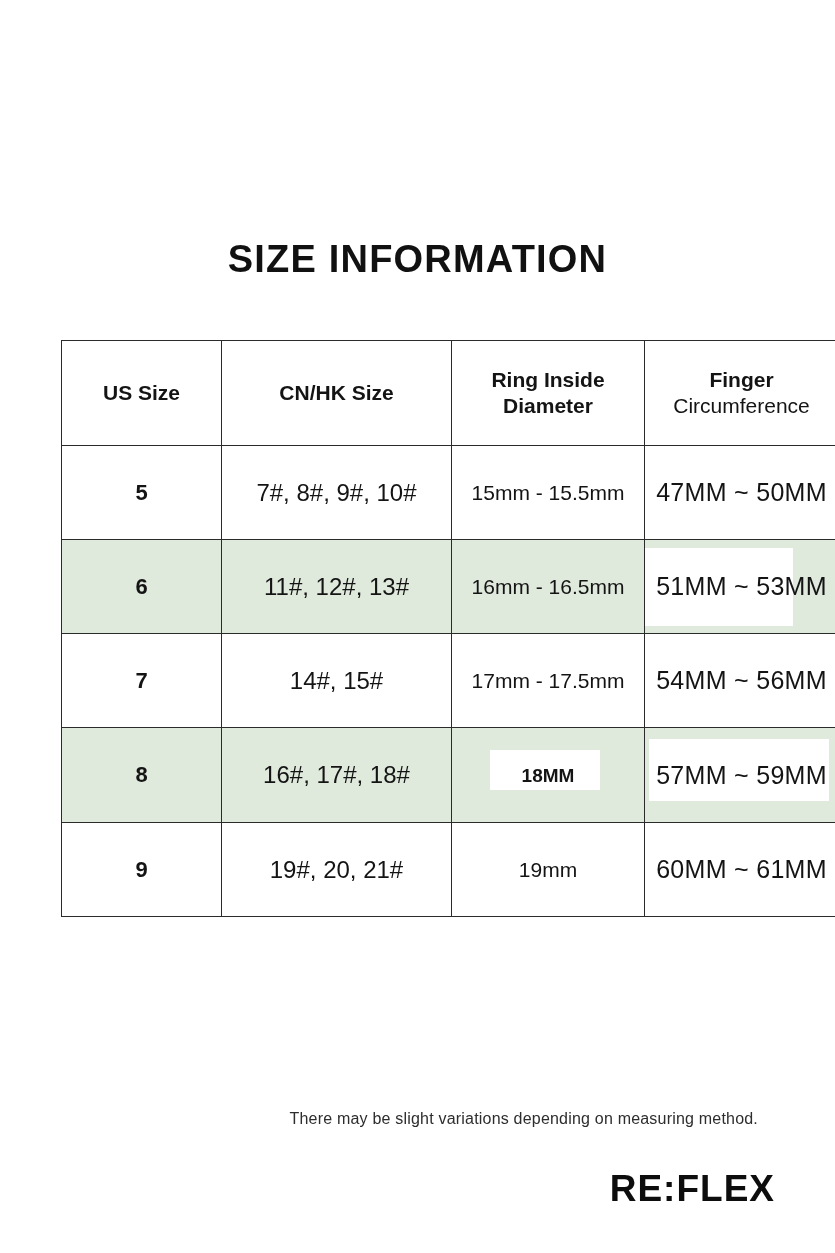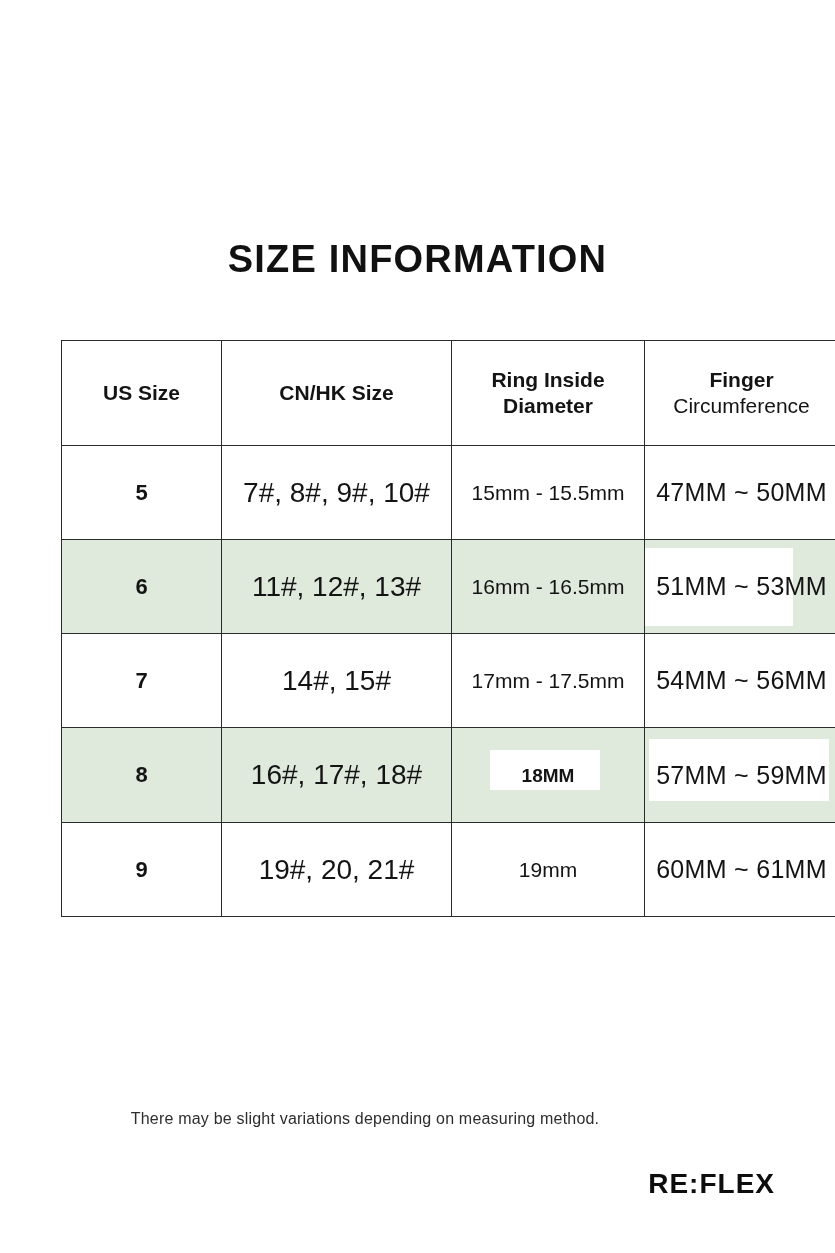--- a/index.html
+++ b/index.html
@@ -72,21 +72,21 @@
     height: 93px;
   }
   tbody tr.shaded td {
     background: #dfe9dc;
   }
   tbody td.us {
     font-weight: bold;
     font-size: 22px;
   }
   tbody td.cn {
-    font-size: 28px;
+    font-size: 24px;
   }
   tbody td.rd {
     font-size: 21px;
   }
   tbody td.fc {
     font-size: 25px;
     font-weight: normal;
     letter-spacing: 0.3px;
   }
   
@@ -103,30 +103,31 @@
   }
   .patch-text {
     position: relative;
     z-index: 2;
   }
   .footnote {
     position: absolute;
     top: 1110px;
     left: 0;
     width: 730px;
-    text-align: center;
+    text-align: right;
     font-size: 16px;
     color: #2d2d2d;
     letter-spacing: 0.2px;
+    padding-left: 28px;
   }
   .brand {
     position: absolute;
     top: 1168px;
     right: 60px;
-    font-size: 28px;
+    font-size: 37px;
     font-weight: bold;
     letter-spacing: 1px;
     color: #0d0d0d;
   }
 </style>
 </head>
 <body>
 
 <div class="page">
 

